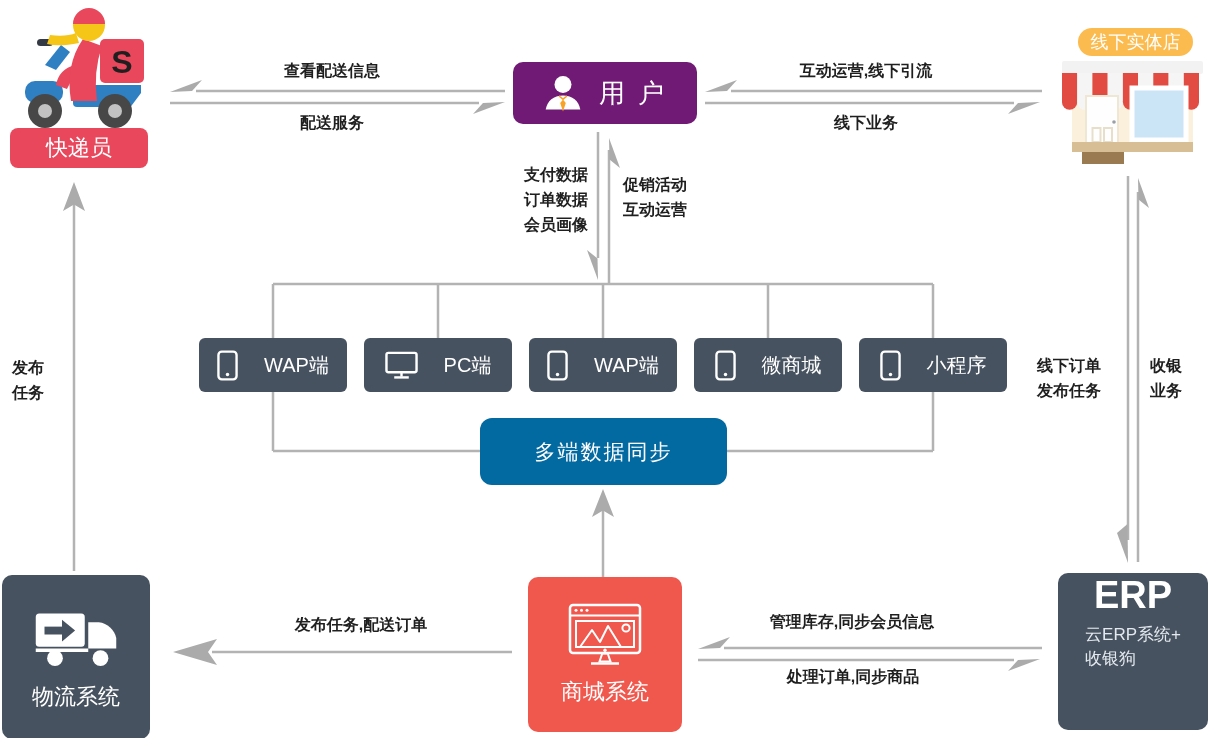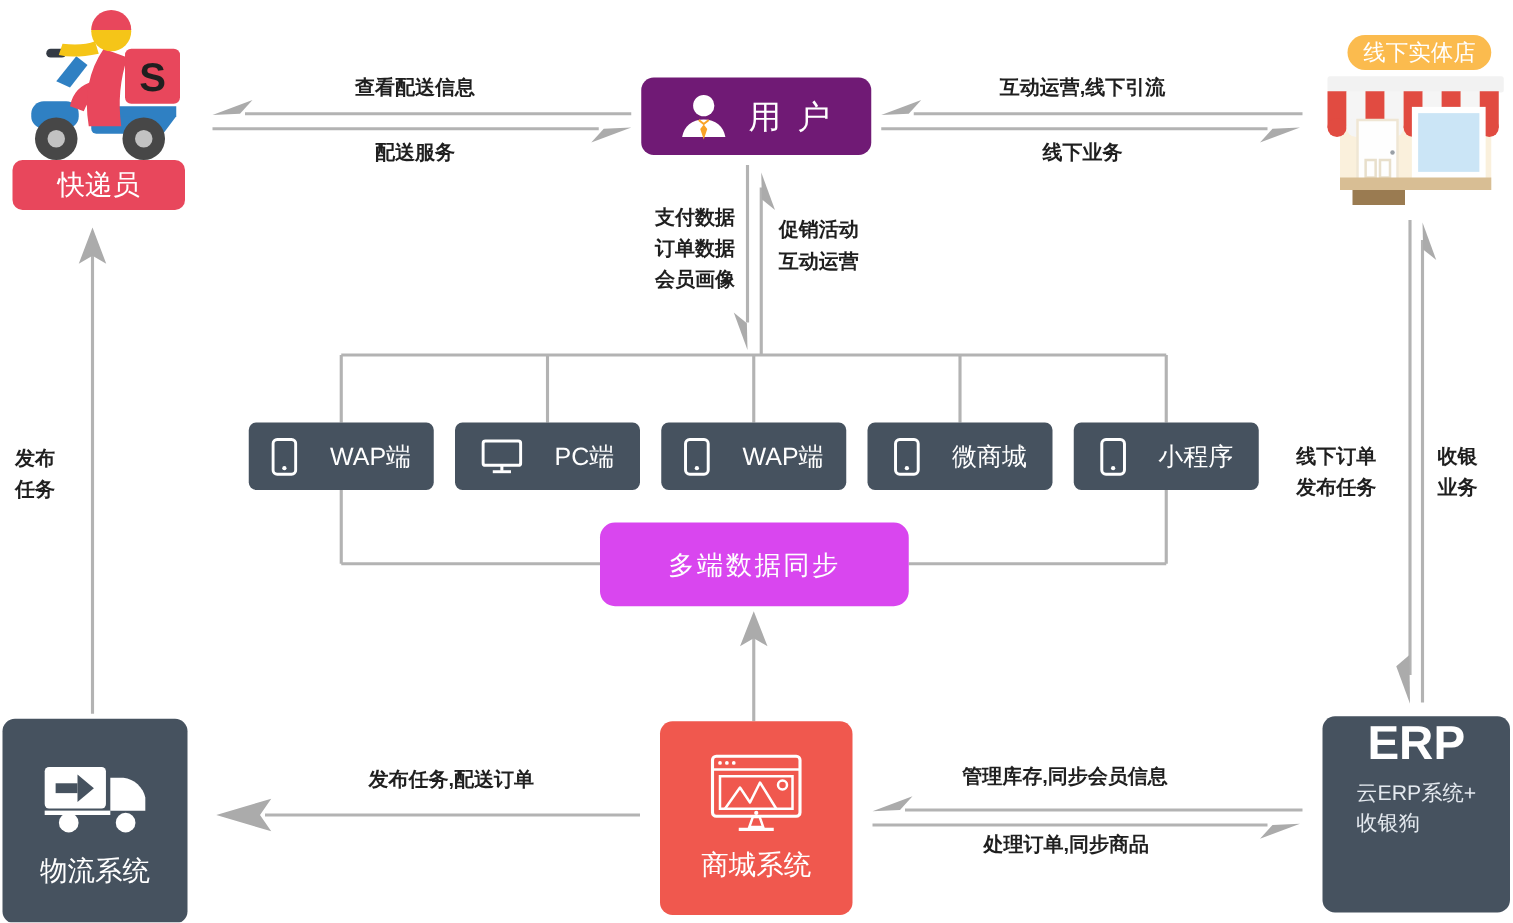--- a/index.html
+++ b/index.html
@@ -20,21 +20,21 @@
   .courier-tag{left:10px;top:128px;width:138px;height:40px;background:#E8475C;border-radius:8px;font-size:22px}
   .user-box{left:513px;top:62px;width:184px;height:62px;background:#701a75;border-radius:10px;gap:16px;font-size:26px;letter-spacing:3px}
   .store-wrap{left:1056px;top:28px;width:153px;height:136px;display:block}
   .store-tag{position:absolute;left:22px;top:0;width:115px;height:28px;background:#FBBB4E;border-radius:14px;color:#fff;
              font-size:18px;display:flex;align-items:center;justify-content:center;z-index:2}
   .store-svg{position:absolute;left:0;top:32px;z-index:1}
 
   .chan{top:338px;width:148px;height:54px;background:#46525F;border-radius:6px;gap:26px;font-size:20px}
   .chan.c1{left:199px}.chan.c2{left:364px}.chan.c3{left:529px}.chan.c4{left:694px}.chan.c5{left:859px}
 
-  .sync-box{left:480px;top:418px;width:247px;height:67px;background:#d946ef;border-radius:12px;font-size:21px;letter-spacing:2px}
+  .sync-box{left:480px;top:418px;width:247px;height:67px;background:#0369a1;border-radius:12px;font-size:21px;letter-spacing:2px}
 
   .bigbox{flex-direction:column;border-radius:10px}
   .logistics-box{left:2px;top:575px;width:148px;height:164px;background:#46525F}
   .mall-box{left:528px;top:577px;width:154px;height:155px;background:#F0584E}
   .erp-box{left:1058px;top:573px;width:150px;height:157px;background:#46525F;justify-content:flex-start;}
   .bigbox .cap{font-size:22px;margin-top:9px}
   .erp-title{font-size:38px;font-weight:700;line-height:44px}
   .erp-sub{font-size:17px;line-height:24px;text-align:left;color:#E4E9EF;margin-top:6px}
 </style>
 </head>

